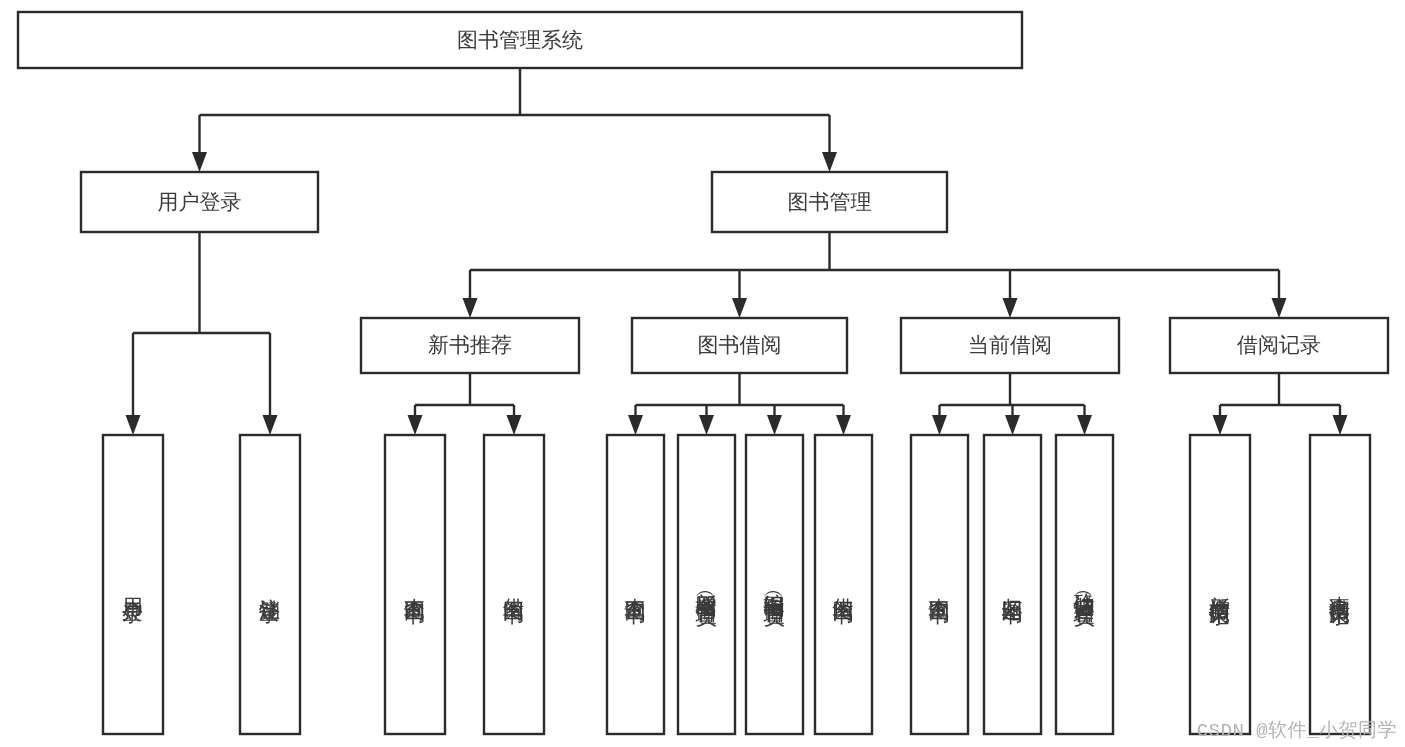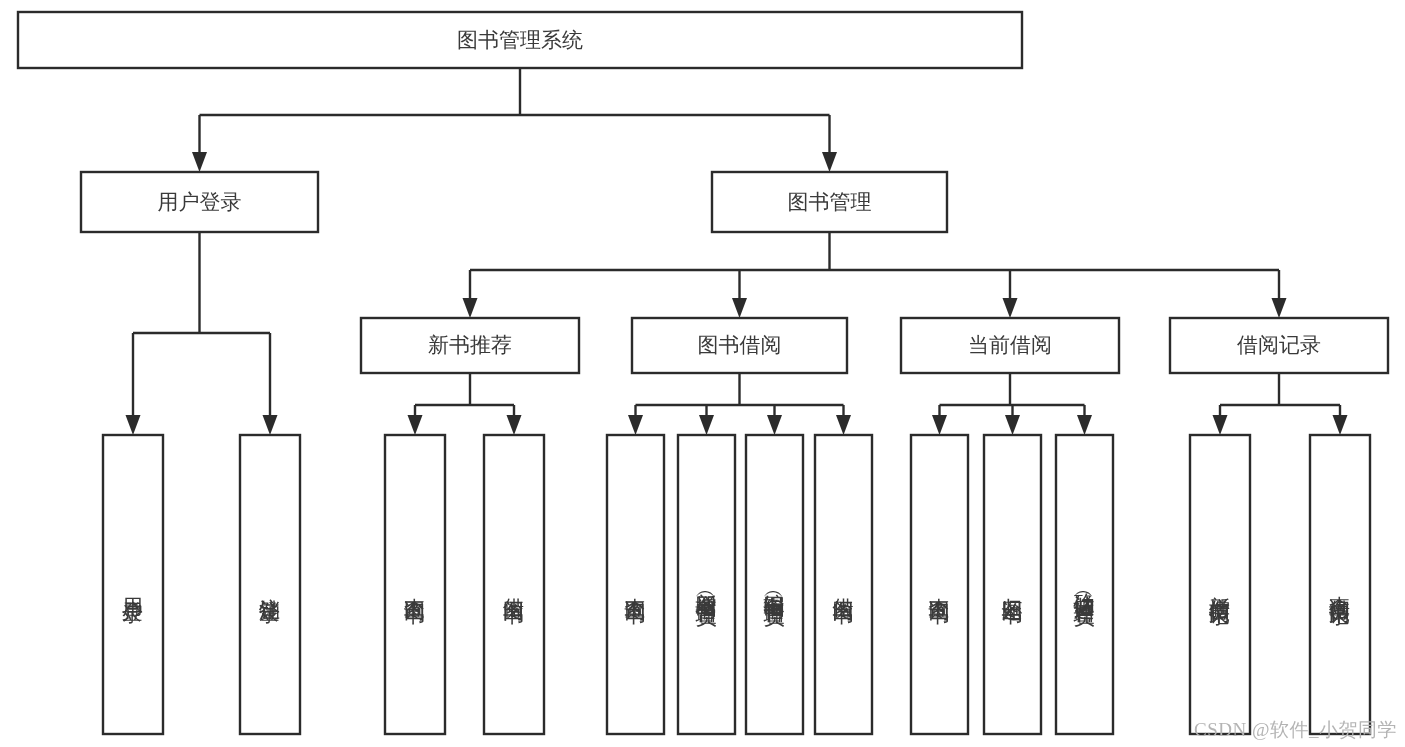--- a/index.html
+++ b/index.html
@@ -62,21 +62,21 @@
     position: absolute;
     display: flex;
     align-items: center;
     justify-content: center;
     pointer-events: none;
   }
   .watermark {
     position: absolute;
     right: 8px;
     bottom: 4px;
-    font-family: Liberation Serif, serif;
+    font-family: Liberation Mono, monospace;
     font-size: 19px;
     color: #b4b4b4;
     white-space: nowrap;
     letter-spacing: 0.5px;
   }
 </style>
 </head>
 <body>
 
 <div id="diagram-root">

